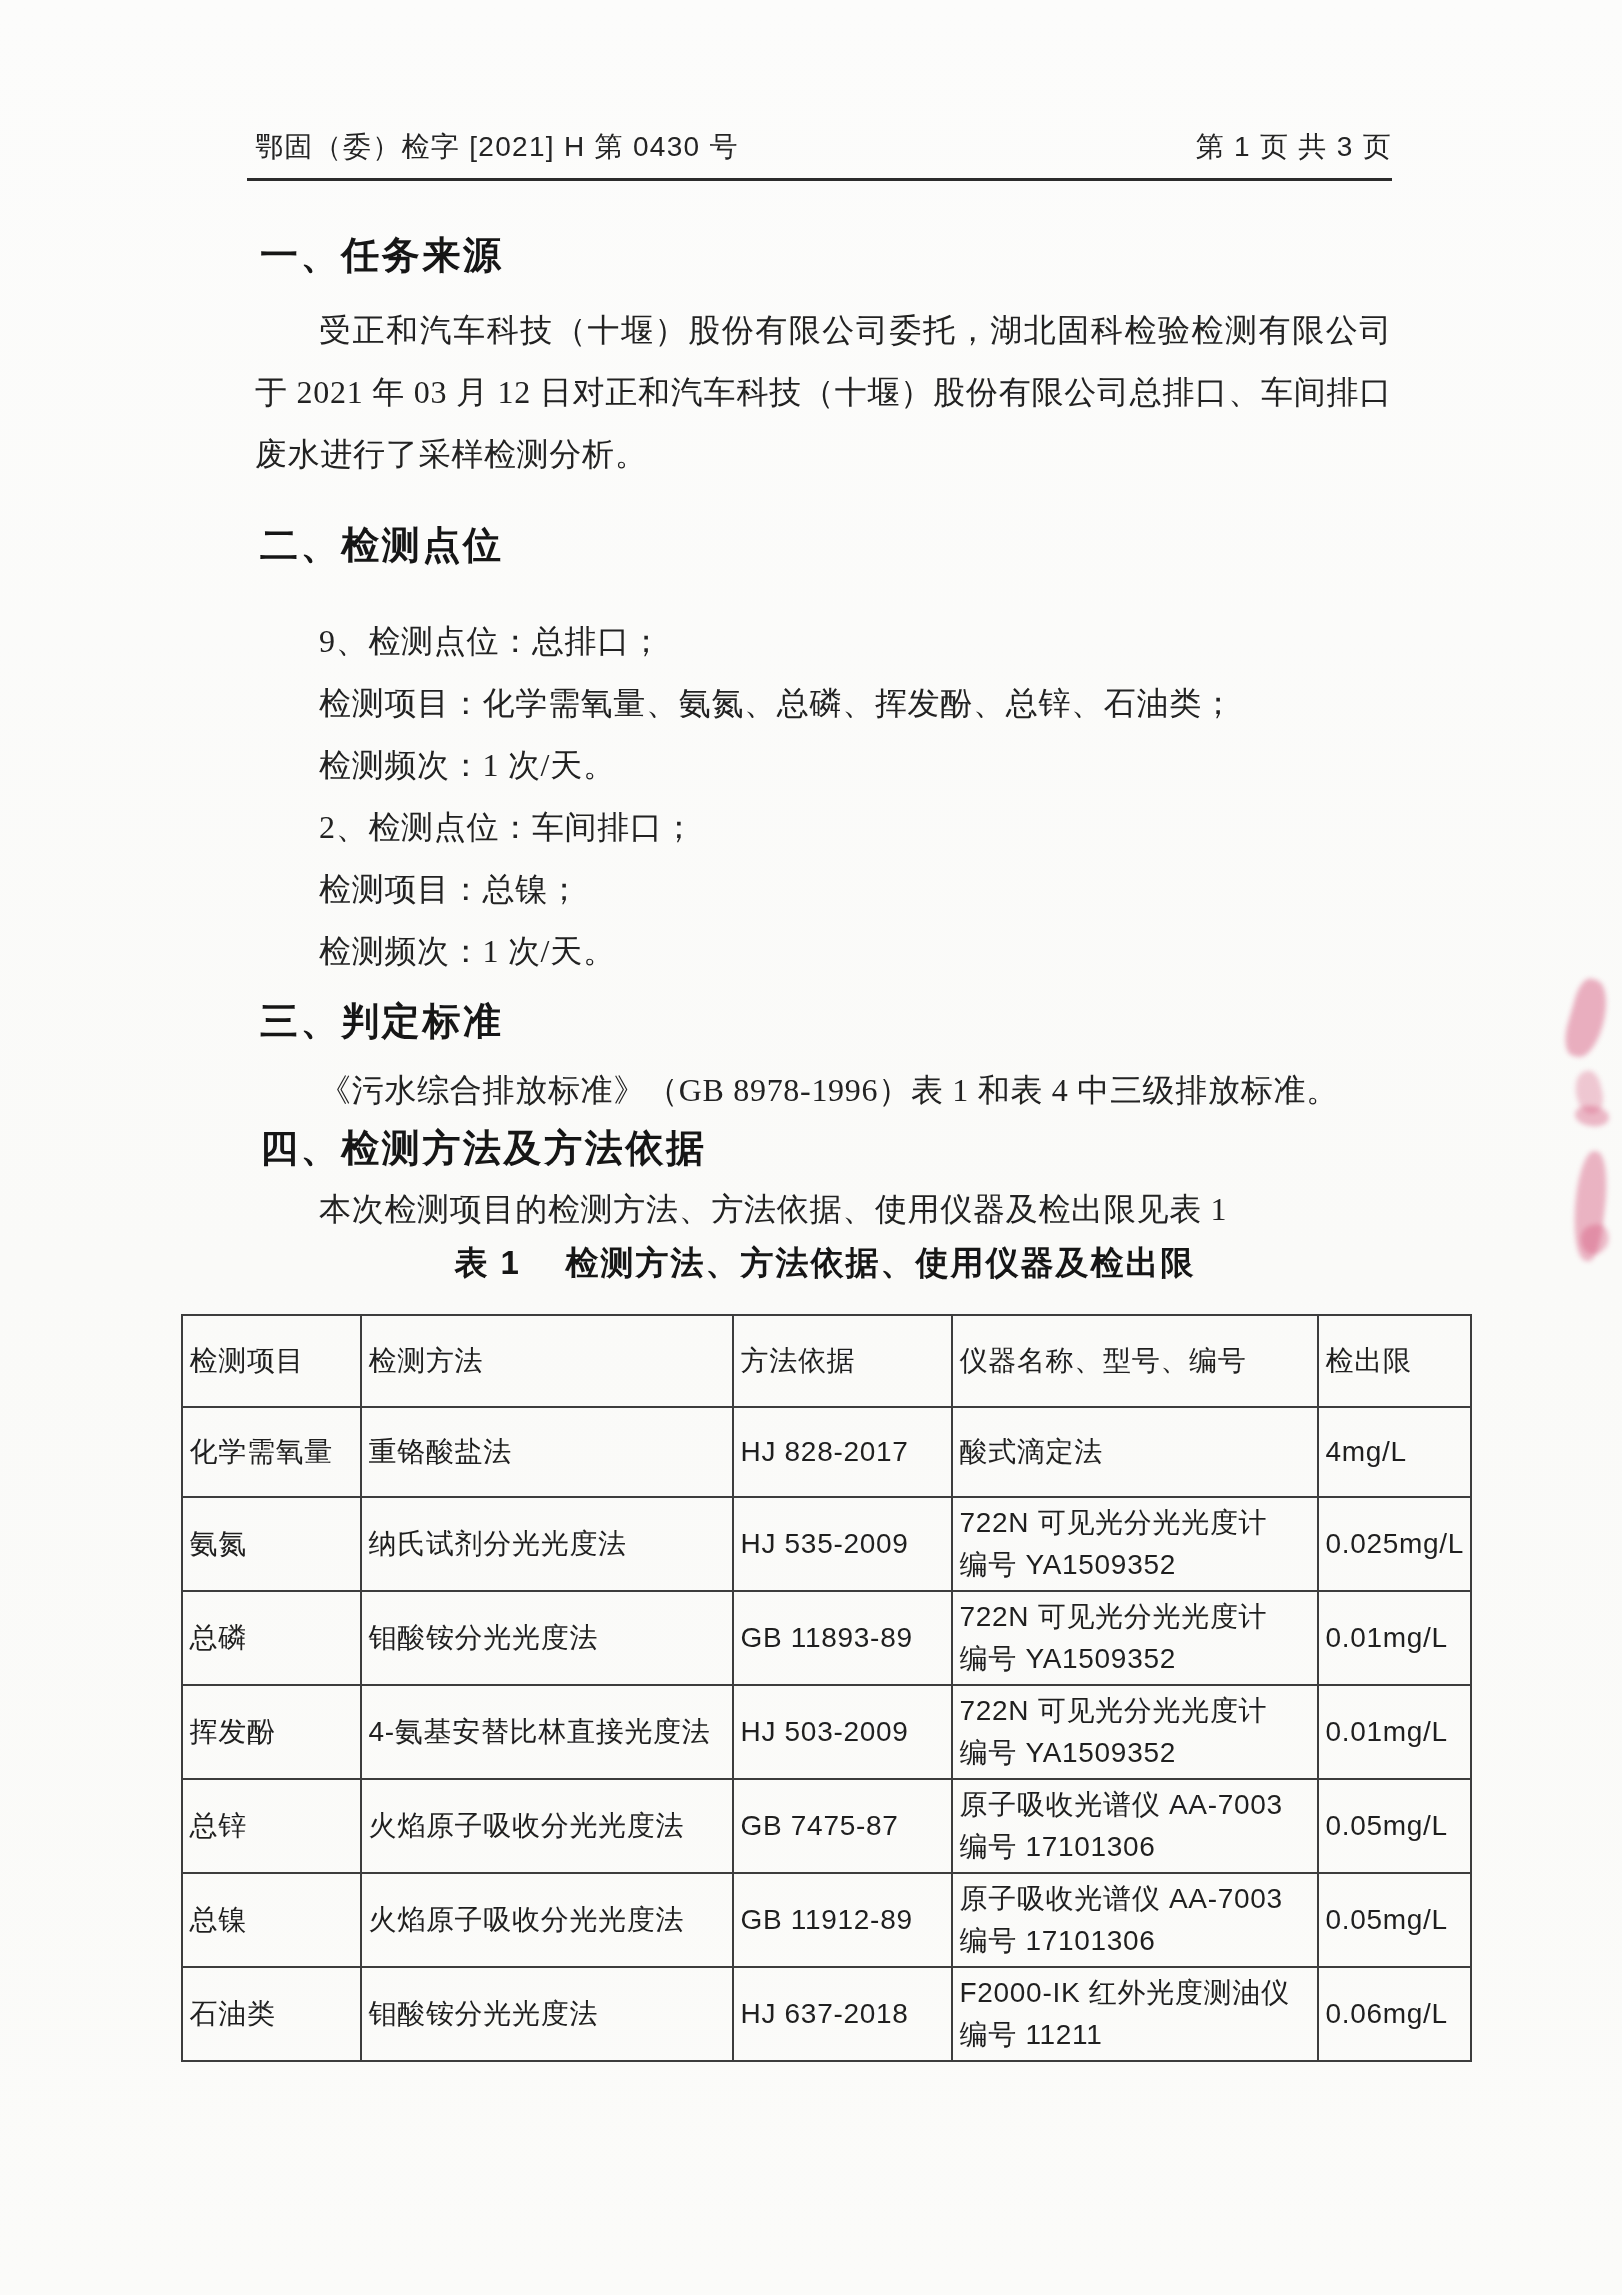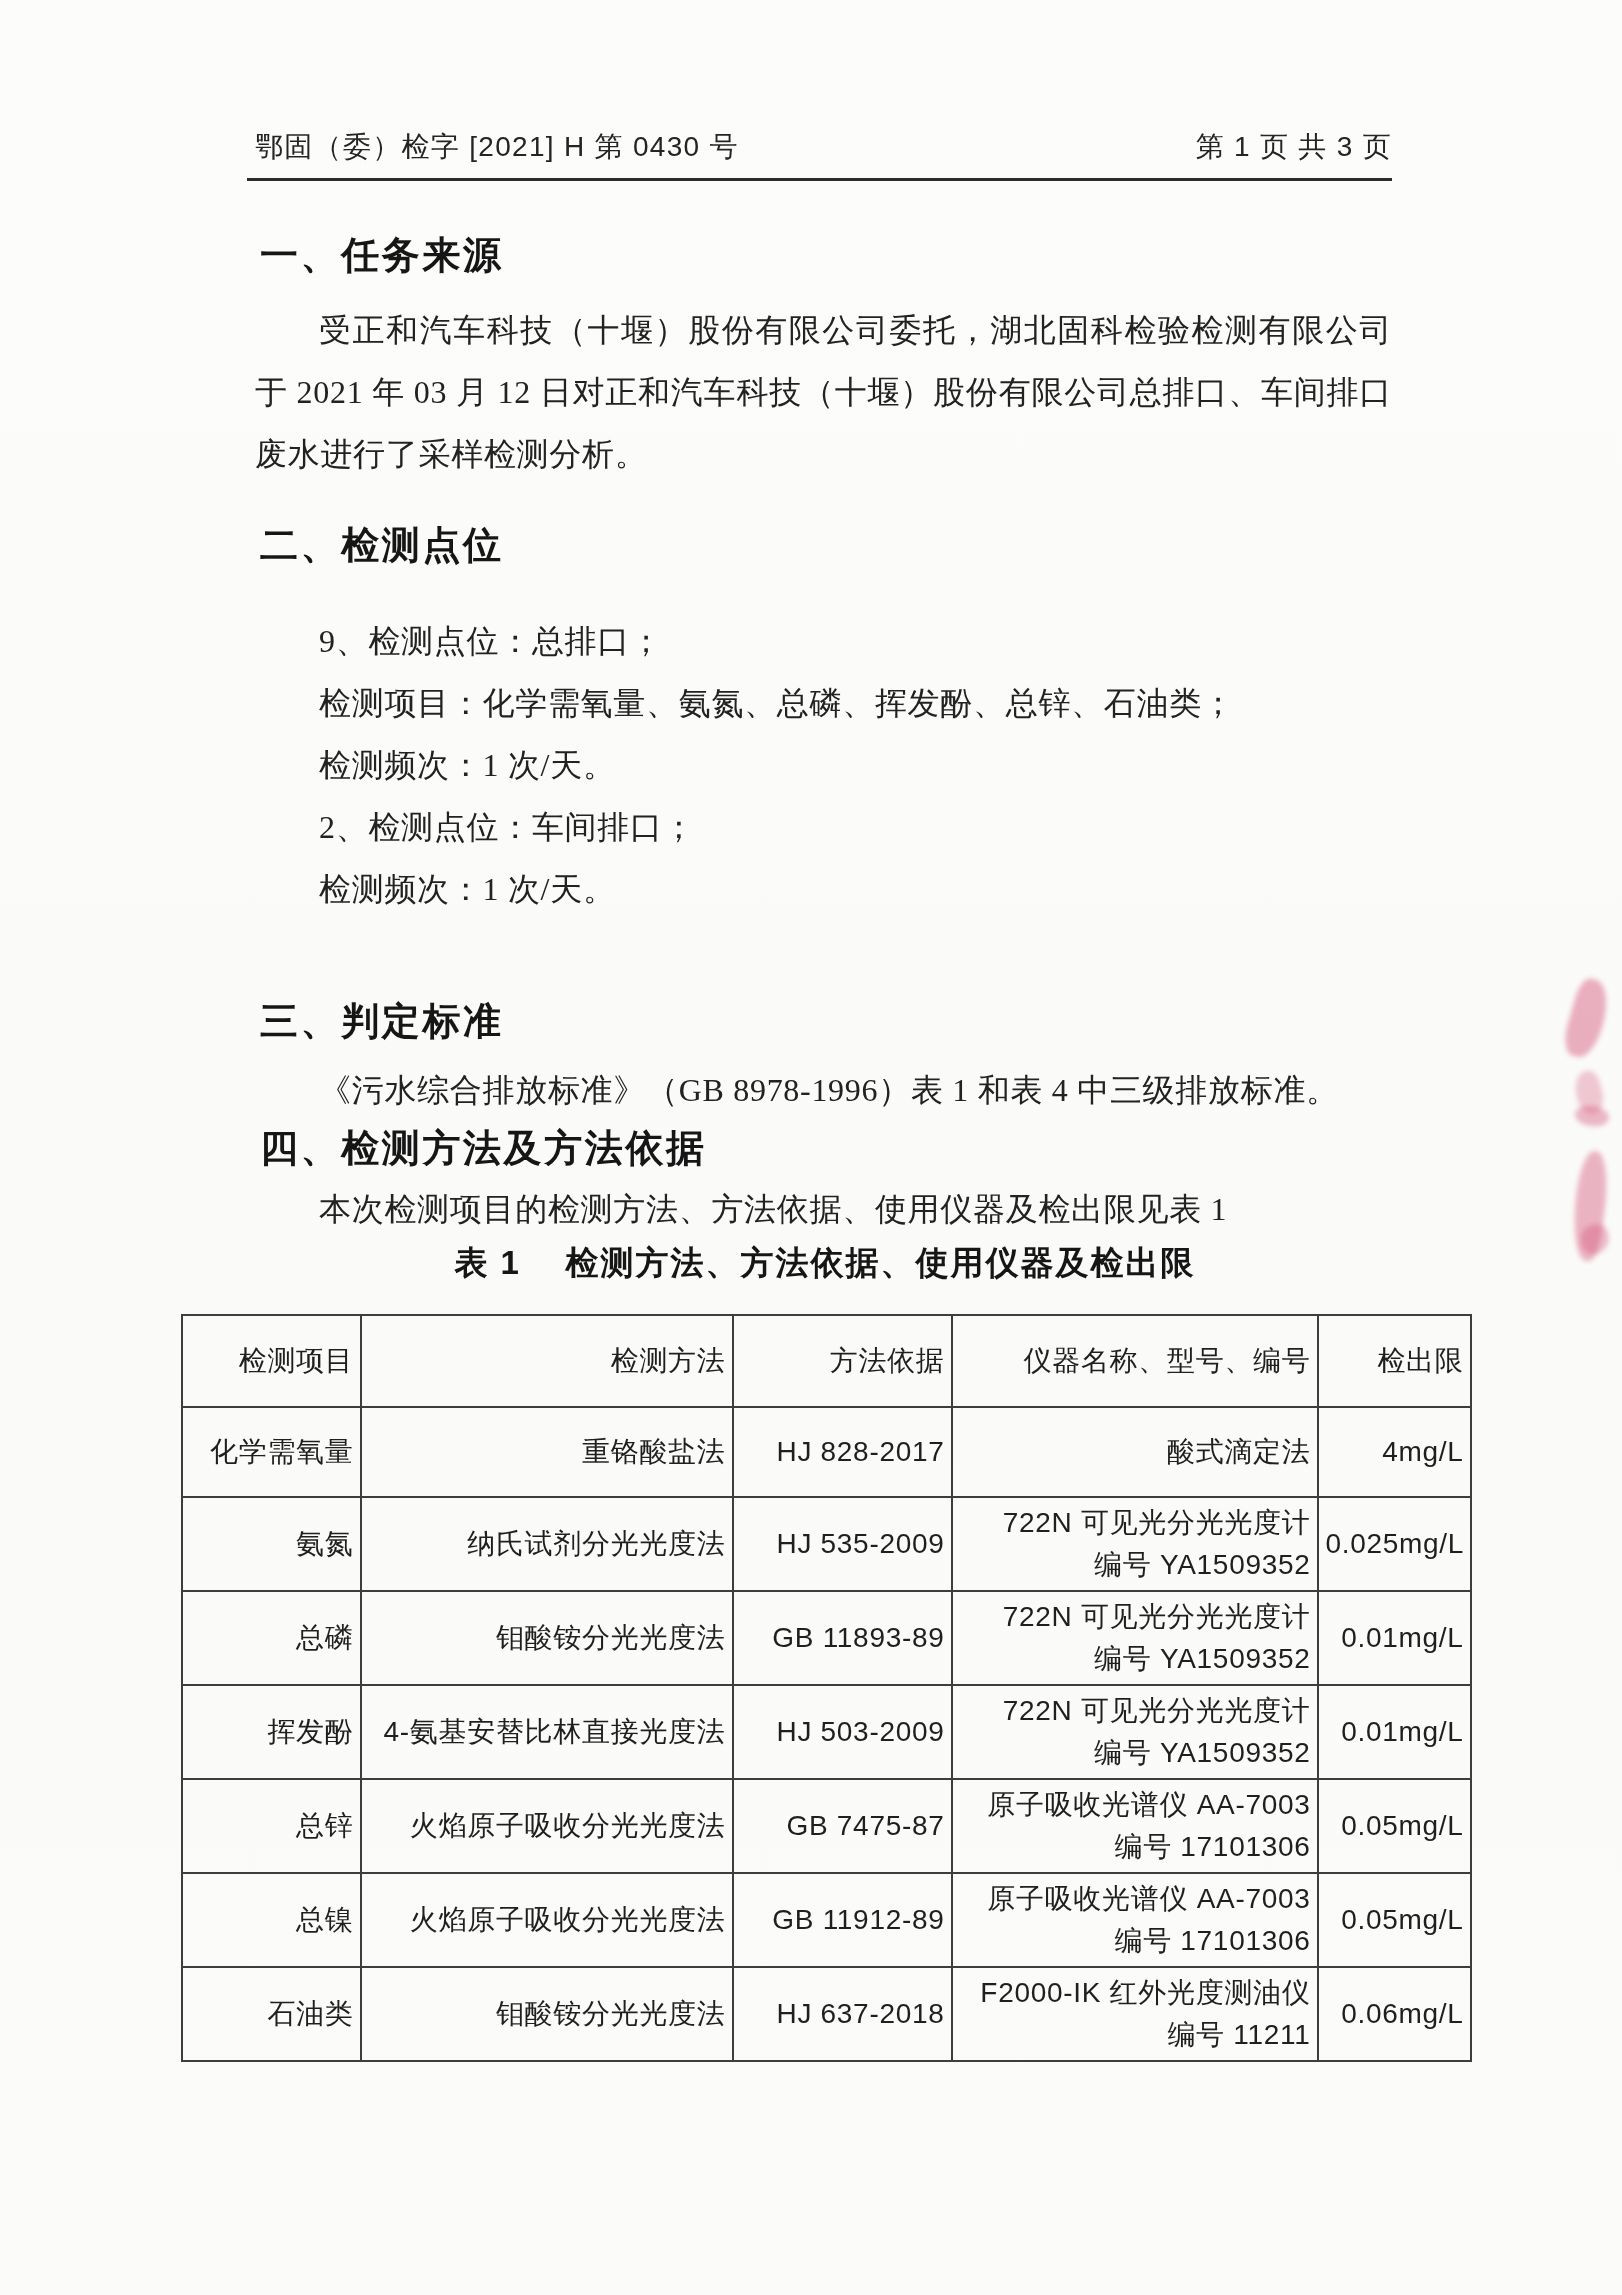--- a/index.html
+++ b/index.html
@@ -60,21 +60,21 @@
 
   
   table.methods {
     position: absolute; top: 1314px; left: 181px; width: 1288px;
     border-collapse: collapse; table-layout: fixed;
     font-family: "Liberation Sans", "DejaVu Sans", sans-serif;
     color: #1f1f1f;
   }
   table.methods th, table.methods td {
     border: 2px solid #3d3d3d;
-    text-align: right; vertical-align: middle;
+    text-align: left; vertical-align: middle;
     font-size: 28px; font-weight: normal;
     line-height: 1.5; letter-spacing: 0.7px;
     padding: 3.9px 6.5px;
     overflow: hidden;
   }
   table.methods { border: 2.6px solid #383838; }
   tr.head-row { height: 92px; }
   tr.data-row { height: 94px; }
   tr.data-row-first { height: 90px; margin-top: 28px; }
   td.inst-cell { white-space: pre-line; }
@@ -109,20 +109,21 @@
 
   <h2 class="sec-title" style="top:230px">一、任务来源</h2>
   <p class="body-text indent-first" style="top:299px">受正和汽车科技（十堰）股份有限公司委托，湖北固科检验检测有限公司于 2021 年 03 月 12 日对正和汽车科技（十堰）股份有限公司总排口、车间排口废水进行了采样检测分析。</p>
 
   <h2 class="sec-title" style="top:520px">二、检测点位</h2>
   <div class="list-block" style="top:610px">
     <div class="list-line">9、检测点位：总排口；</div>
     <div class="list-line">检测项目：化学需氧量、氨氮、总磷、挥发酚、总锌、石油类；</div>
     <div class="list-line">检测频次：1 次/天。</div>
     <div class="list-line">2、检测点位：车间排口；</div>
+    <div class="list-line">检测项目：总镍；</div>
     <div class="list-line">检测频次：1 次/天。</div>
   </div>
 
   <h2 class="sec-title" style="top:996px">三、判定标准</h2>
   <p class="body-text indent-first" style="top:1059px">《污水综合排放标准》（GB 8978-1996）表 1 和表 4 中三级排放标准。</p>
 
   <h2 class="sec-title" style="top:1123px">四、检测方法及方法依据</h2>
   <p class="body-text indent-first" style="top:1186px; line-height:46px;">本次检测项目的检测方法、方法依据、使用仪器及检出限见表 1</p>
   <div class="table-caption" style="top:1241px">表 1    检测方法、方法依据、使用仪器及检出限</div>
 

